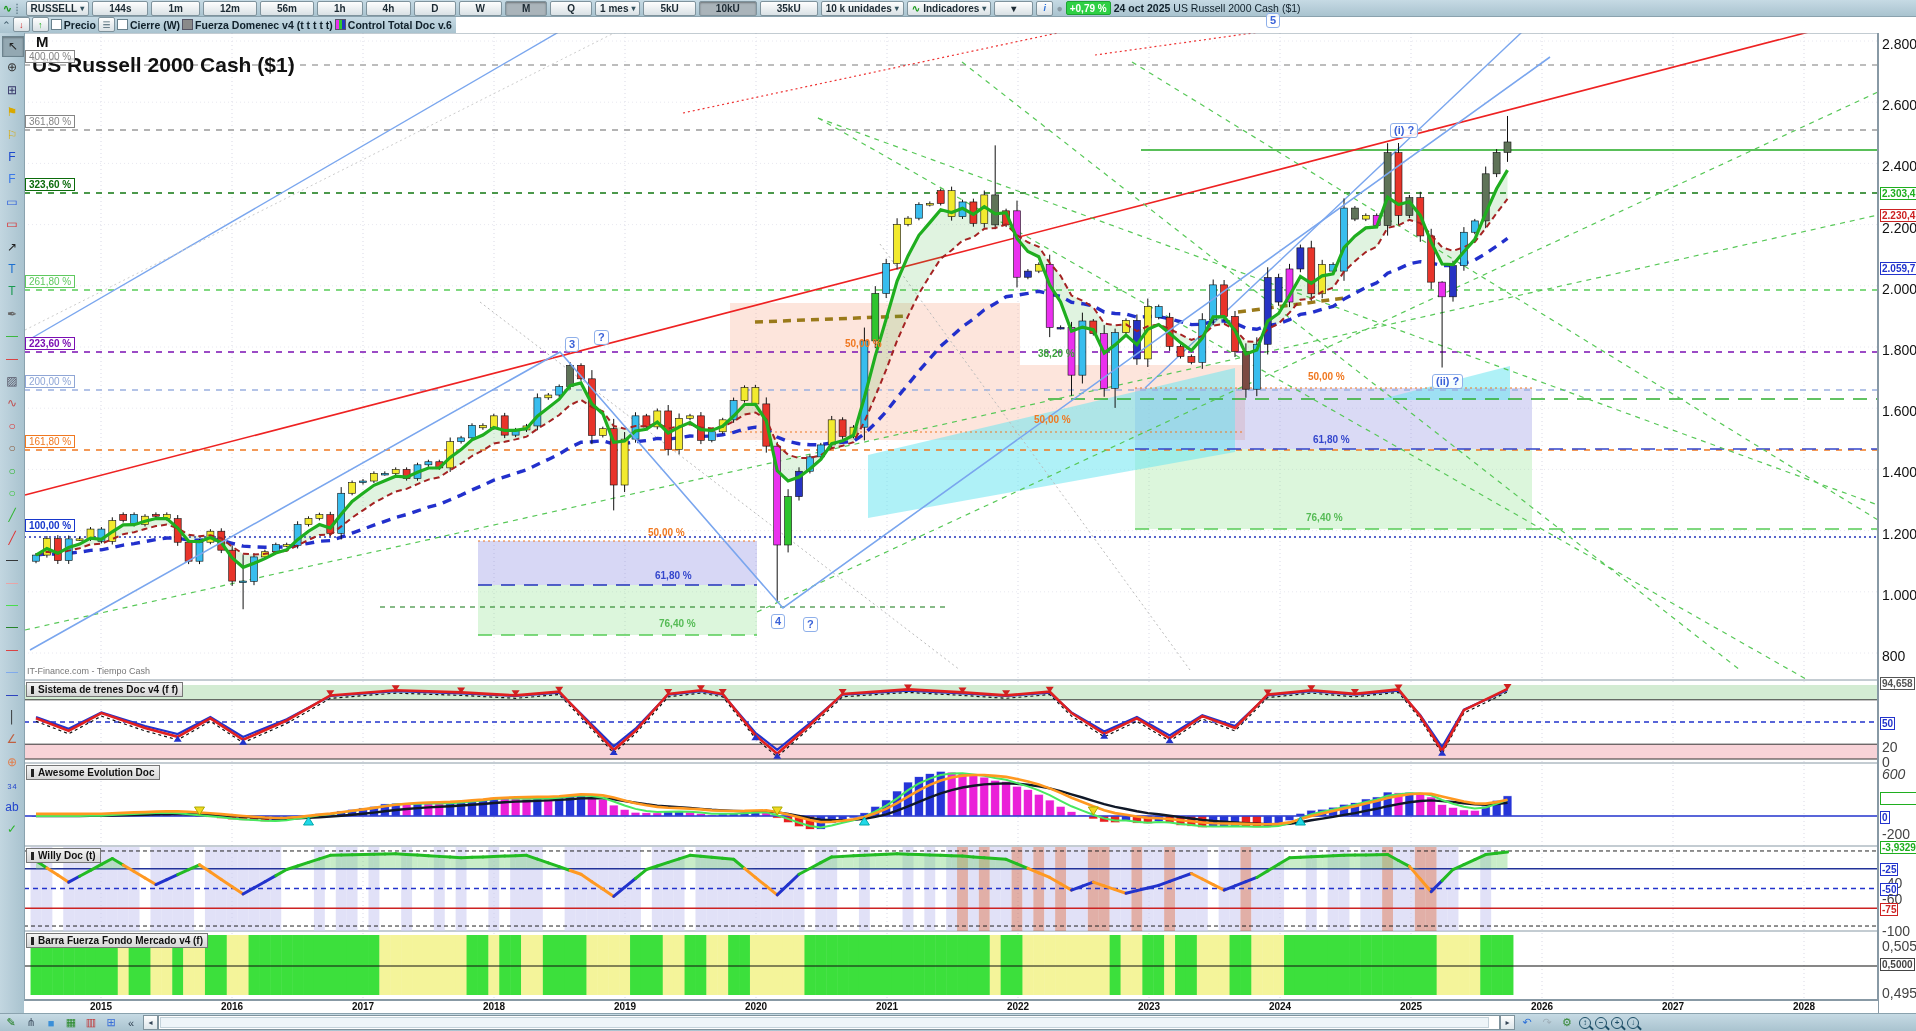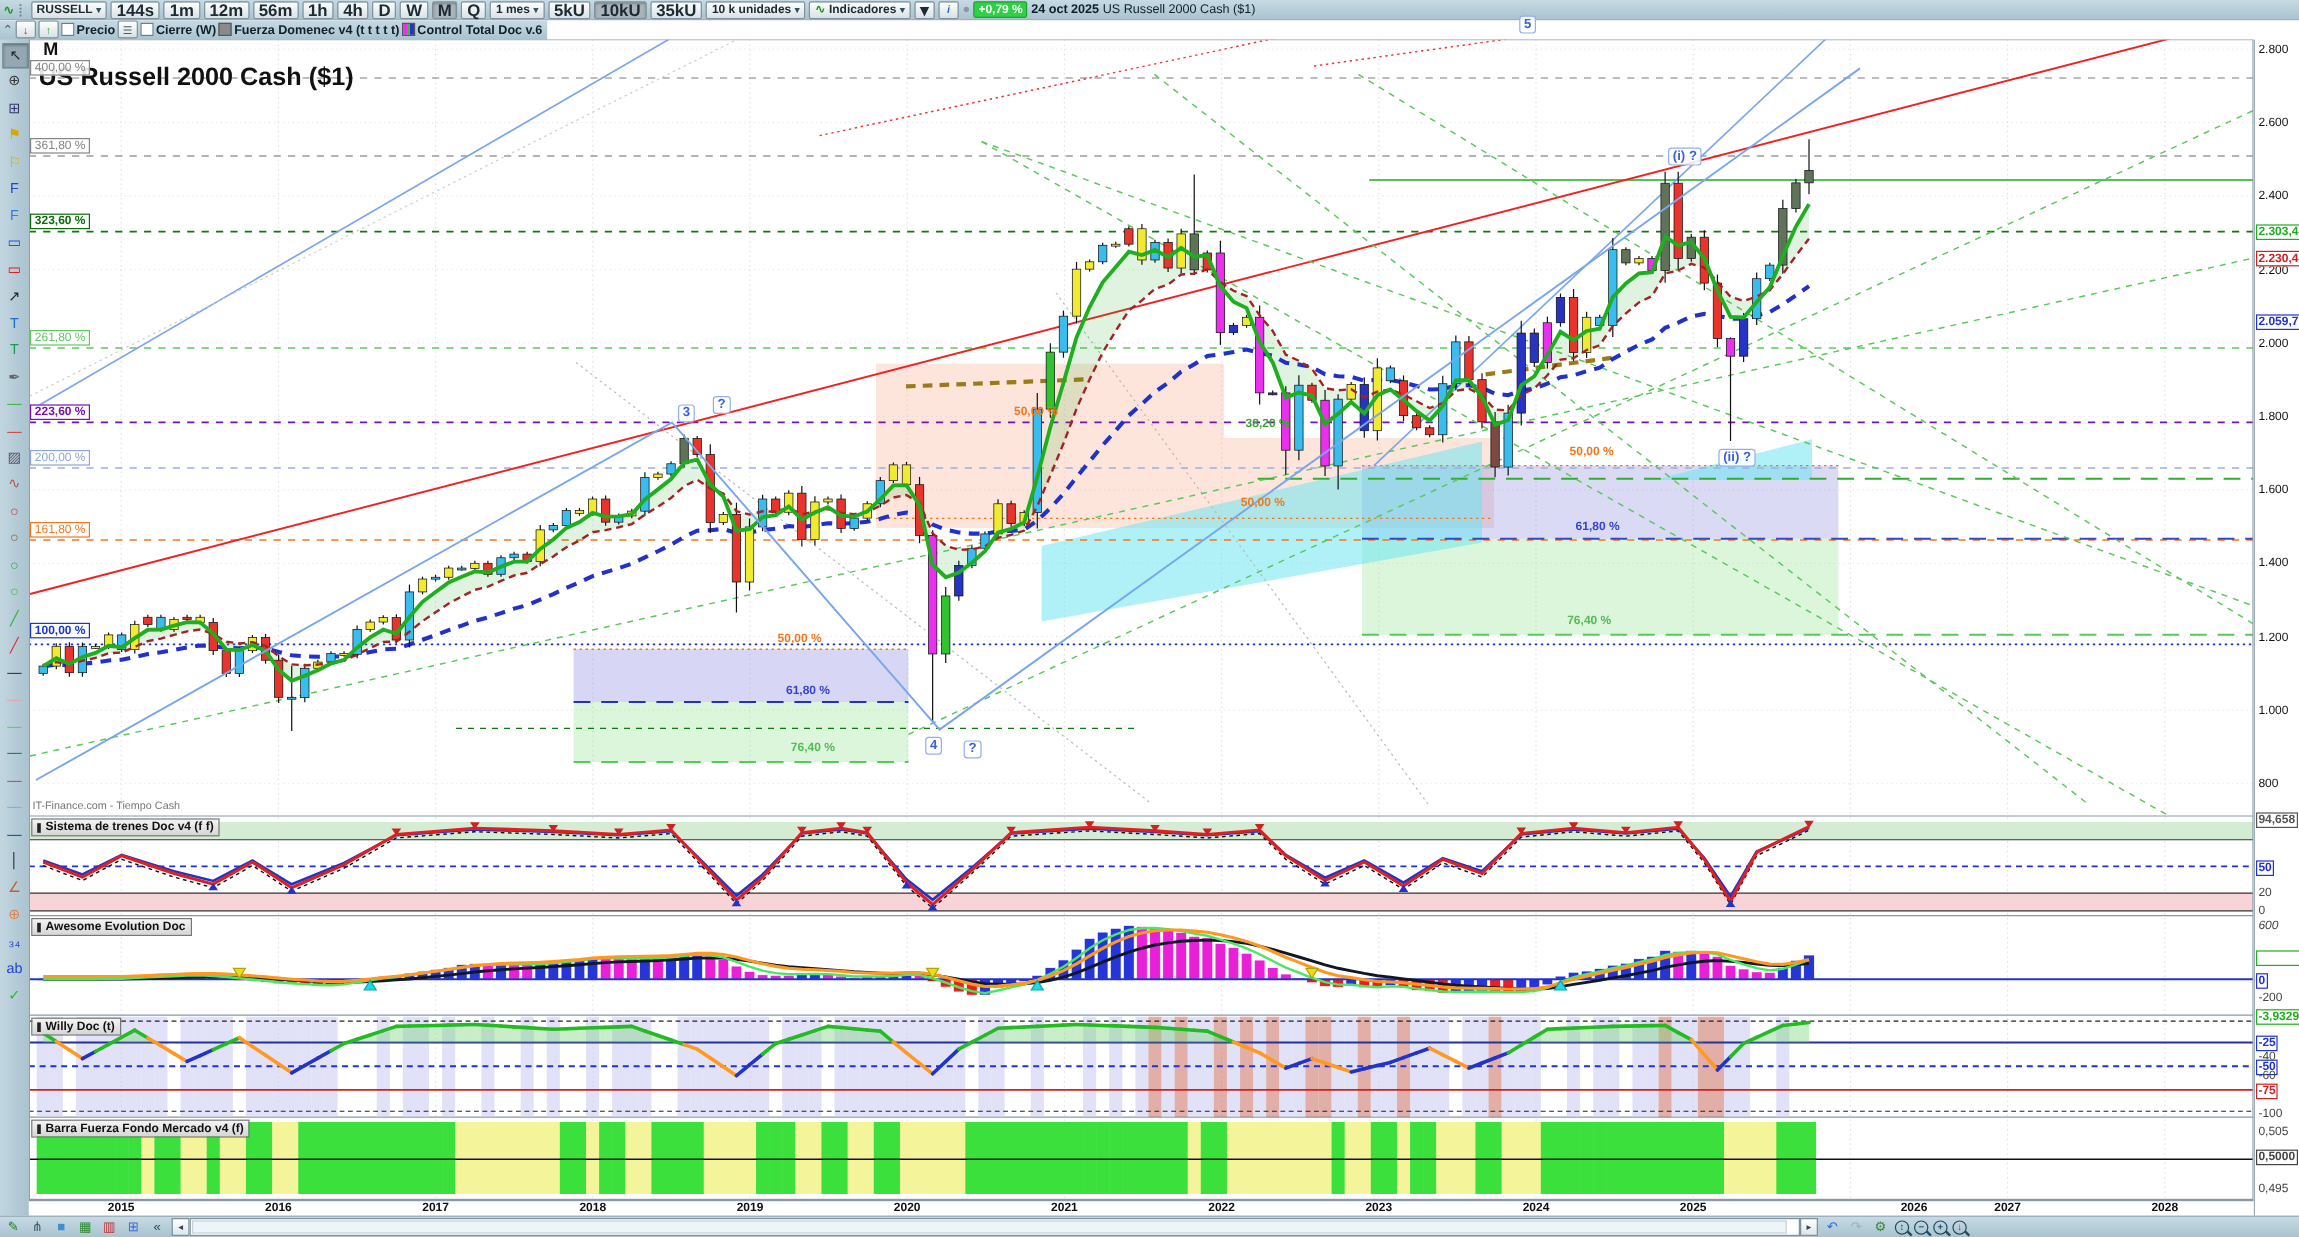--- a/index.html
+++ b/index.html
@@ -6,23 +6,23 @@
   .app{position:relative;width:1916px;height:1031px;background:#fff;overflow:hidden;
        font-family:"Liberation Sans",sans-serif;}
   
   .tb1{position:absolute;left:0;top:0;width:1916px;height:17px;
        background:linear-gradient(#c6dae4,#a9c3cf);border-bottom:1px solid #8aa2ae;
        display:flex;align-items:center;gap:3px;padding-left:3px;box-sizing:border-box;font-size:10.5px;}
   .tb2{position:absolute;left:0;top:17px;width:1916px;height:16px;
        background:#fff;display:flex;align-items:center;gap:2px;box-sizing:border-box;font-size:10.5px;}
   .tb2-left{display:flex;align-items:center;gap:2px;height:16px;background:linear-gradient(#c6dae4,#a9c3cf);
        border-bottom:1px solid #8aa2ae;padding:0 4px 0 2px;}
-  .btn{display:inline-flex;align-items:center;justify-content:center;height:13px;padding:0 4px;
+  .btn{display:inline-flex;align-items:center;justify-content:center;height:13px;padding:0 16px;
        background:linear-gradient(#fefefe,#d9e1e5);border:1px solid #7f939d;border-radius:2px;
-       font-size:14px;font-weight:bold;color:#1c2a33;cursor:default;white-space:nowrap;}
+       font-size:10px;font-weight:bold;color:#1c2a33;cursor:default;white-space:nowrap;}
   .btn.active{background:#aab4ba;box-shadow:inset 0 1px 2px rgba(0,0,0,.35);}
   .dd{display:inline-flex;align-items:center;gap:3px;height:13px;padding:0 4px;
       background:linear-gradient(#fefefe,#d9e1e5);border:1px solid #7f939d;border-radius:2px;
       font-size:10px;font-weight:bold;color:#1c2a33;white-space:nowrap;}
   .caret{font-size:8px;color:#33515e;}
   .badge{background:#2fd045;border:1px solid #1da332;color:#fff;font-weight:bold;font-size:10px;
          padding:0 3px;border-radius:2px;height:12px;display:inline-flex;align-items:center;}
   .tbtxt{font-size:10.5px;color:#10202a;font-weight:bold;white-space:nowrap;}
   .cb{width:9px;height:9px;border:1px solid #68808c;background:#fff;display:inline-block;}
   .sw{width:9px;height:9px;display:inline-block;border:1px solid #556;}
@@ -45,21 +45,21 @@
   .wavebox{position:absolute;font-size:11px;font-weight:bold;color:#3a62d8;border:1px solid #8fb0ea;
       border-radius:3px;background:rgba(255,255,255,.85);padding:0 3px;line-height:13px;}
   .zlabel{position:absolute;font-size:10px;font-weight:bold;white-space:nowrap;}
   .phead{position:absolute;left:2px;display:flex;align-items:center;gap:3px;
       background:linear-gradient(#f4f4f4,#d6d6d6);border:1px solid #777;padding:0 4px;height:13px;
       font-size:10px;font-weight:bold;color:#111;white-space:nowrap;}
   .phead .pico{width:3px;height:8px;background:#222;display:inline-block;margin-right:1px;}
   
   .paxis{position:absolute;left:1878px;top:33px;width:38px;height:980px;background:#fff;
       border-left:1px solid #8899a5;z-index:6;}
-  .alab{position:absolute;left:3px;font-size:10px;color:#111;white-space:nowrap;}
+  .alab{position:absolute;left:3px;font-size:14px;color:#111;white-space:nowrap;}
   .abox{position:absolute;left:1px;font-size:10px;font-weight:bold;background:#fff;border:1px solid;
       padding:0 1px;white-space:nowrap;}
   
   .taxis{position:absolute;left:24px;top:1000px;width:1854px;height:13px;background:#fff;border-top:1px solid #8899a5;z-index:6;}
   .ylab{position:absolute;top:0;width:34px;text-align:center;font-size:10px;font-weight:bold;color:#111;}
   
   .tb3{position:absolute;left:0;top:1013px;width:1916px;height:18px;background:linear-gradient(#c6dae4,#a9c3cf);
       border-top:1px solid #8aa2ae;display:flex;align-items:center;gap:4px;padding-left:3px;box-sizing:border-box;z-index:7;}
   .bicon{width:16px;height:15px;display:inline-flex;align-items:center;justify-content:center;font-size:11px;}
   .scrollwrap{display:inline-flex;align-items:center;height:14px;}
@@ -1290,21 +1290,21 @@
       <div class="ylab" style="left: 191px;">2016</div>
       <div class="ylab" style="left: 322px;">2017</div>
       <div class="ylab" style="left: 453px;">2018</div>
       <div class="ylab" style="left: 584px;">2019</div>
       <div class="ylab" style="left: 715px;">2020</div>
       <div class="ylab" style="left: 846px;">2021</div>
       <div class="ylab" style="left: 977px;">2022</div>
       <div class="ylab" style="left: 1108px;">2023</div>
       <div class="ylab" style="left: 1239px;">2024</div>
       <div class="ylab" style="left: 1370px;">2025</div>
-      <div class="ylab" style="left: 1554px;">2026</div>
+      <div class="ylab" style="left: 1501px;">2026</div>
       <div class="ylab" style="left: 1632px;">2027</div>
       <div class="ylab" style="left: 1763px;">2028</div>
     </div>
 
   <div class="tb3" id="tb3">
       <span class="bicon" style="color: rgb(26, 122, 26);">✎</span>
       <span class="bicon" style="color: rgb(68, 85, 102);">⋔</span>
       <span class="bicon" style="color: rgb(58, 143, 216);">■</span>
       <span class="bicon" style="color: rgb(43, 138, 43);">▦</span>
       <span class="bicon" style="color: rgb(192, 48, 48);">▥</span>

